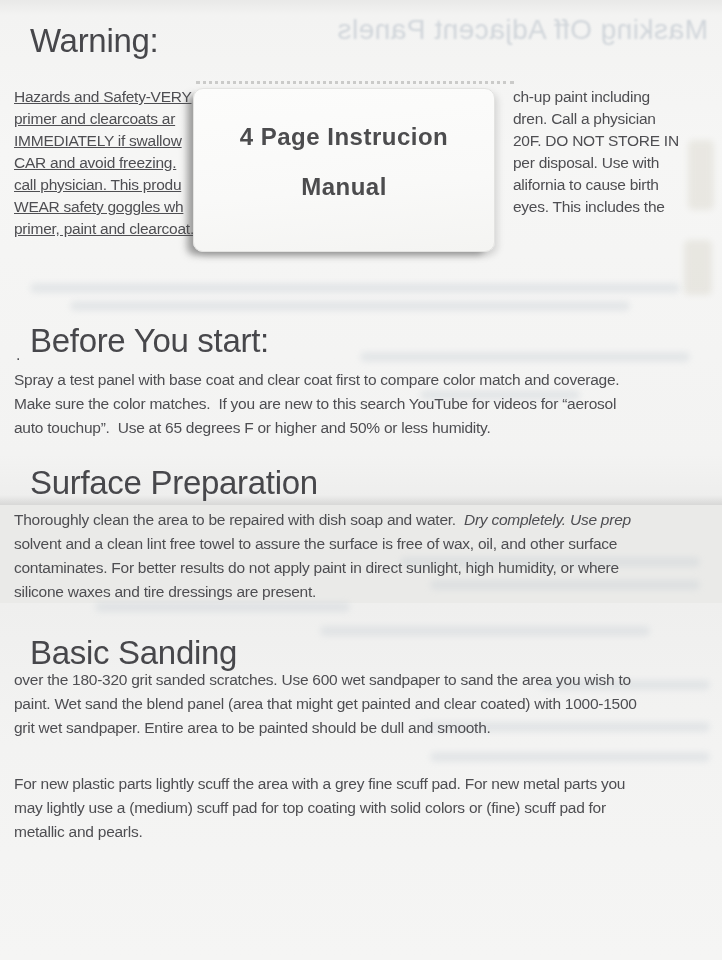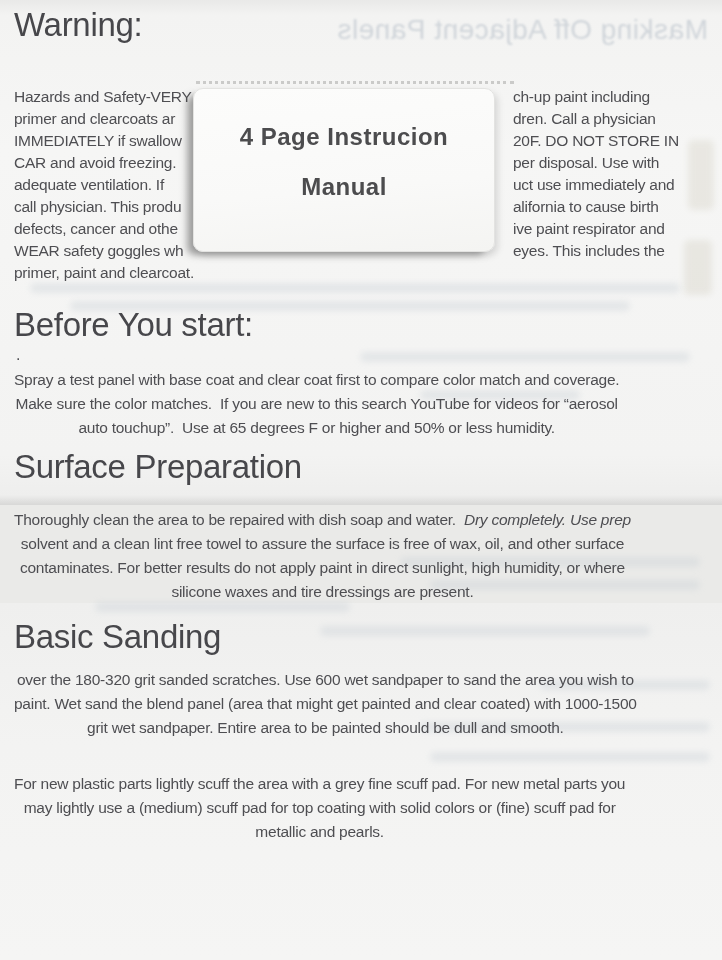--- a/index.html
+++ b/index.html
@@ -20,27 +20,27 @@
     background:linear-gradient(180deg,rgba(0,0,0,0) 0%,rgba(0,0,0,0.09) 100%);}
   
   .ghost-heading{
     position:absolute; top:14px; right:14px; z-index:1;
     transform:scaleX(-1); color:#b3bcc6; opacity:.55; filter:blur(1.2px);
     font-size:28px; letter-spacing:.5px; white-space:pre;
   }
   .gs{position:absolute;height:10px;background:#c9d0d6;opacity:.38;filter:blur(3px);border-radius:5px;z-index:1;}
   .gsv{position:absolute;background:#a8a083;opacity:.16;filter:blur(3px);border-radius:5px;z-index:1;}
   
-  .h{position:absolute;left:14px;margin:0;font-size:33px;font-weight:400;color:#47474b;
+  .h{position:absolute;left:14px;margin:16px;font-size:33px;font-weight:400;color:#47474b;
      letter-spacing:-.3px;z-index:2;white-space:pre;}
   
   .para{position:absolute;left:14px;z-index:2;font-size:15.5px;letter-spacing:-.25px;}
   .pl{white-space:pre;}
-  .lh24 .pl{height:24px;line-height:24px;text-align:center;}
-  .wline{position:relative;height:22px;line-height:22px;white-space:pre;}
+  .lh24 .pl{height:24px;line-height:24px;}
+  .wline{position:relative;height:22px;line-height:22px;white-space:pre;text-decoration:underline;}
   .wr{position:absolute;left:499px;top:0;white-space:pre;}
   .it{font-style:italic;}
   .bmark{position:absolute;left:16px;top:346px;z-index:2;font-size:16px;color:#4e4e52;}
   
   .perforation{position:absolute;left:196px;top:81px;width:318px;height:0;
     border-top:3px dotted #bdbdbb;opacity:.75;z-index:3;}
   .sticker{
     position:absolute;left:193px;top:88px;width:300px;height:162px;z-index:5;
     background:linear-gradient(175deg,#fcfcfb 0%,#f9f9f8 60%,#f4f4f2 100%);
     border:1px solid #e3e3e1;border-radius:10px;
@@ -74,23 +74,21 @@
   <div class="gs" style="left:430px;top:752px;width:280px;"></div>
   <div class="gsv" style="left:688px;top:140px;width:26px;height:70px;"></div>
   <div class="gsv" style="left:684px;top:240px;width:28px;height:55px;"></div>
 
   <h1 class="h" style="top:6px;">Warning:</h1>
   <div class="para" style="top:86px;width:694px;">
     <div class="wline"><span>Hazards and Safety-VERY</span><span class="wr">ch-up paint including</span></div>
     <div class="wline"><span>primer and clearcoats ar</span><span class="wr">dren. Call a physician</span></div>
     <div class="wline"><span>IMMEDIATELY if swallow</span><span class="wr">20F. DO NOT STORE IN</span></div>
     <div class="wline"><span>CAR and avoid freezing.</span><span class="wr">per disposal. Use with</span></div>
-    <div class="wline"><span>adequate ventilation. If</span><span class="wr">uct use immediately and</span></div>
     <div class="wline"><span>call physician. This produ</span><span class="wr">alifornia to cause birth</span></div>
-    <div class="wline"><span>defects, cancer and othe</span><span class="wr">ive paint respirator and</span></div>
     <div class="wline"><span>WEAR safety goggles wh</span><span class="wr">eyes. This includes the</span></div>
     <div class="wline"><span>primer, paint and clearcoat.</span></div>
   </div>
 
   <div class="perforation"></div>
   <div class="sticker">
     <div class="st1">4 Page Instrucion</div>
     <div class="st2">Manual</div>
   </div>
 

